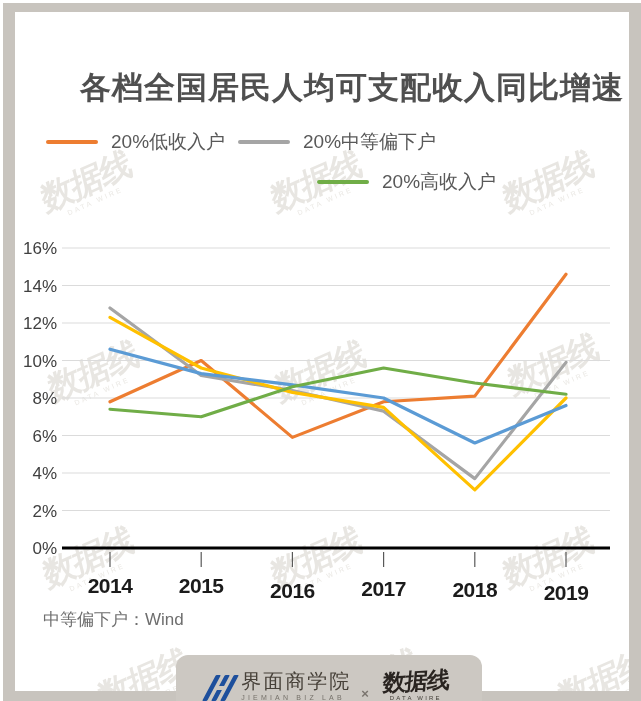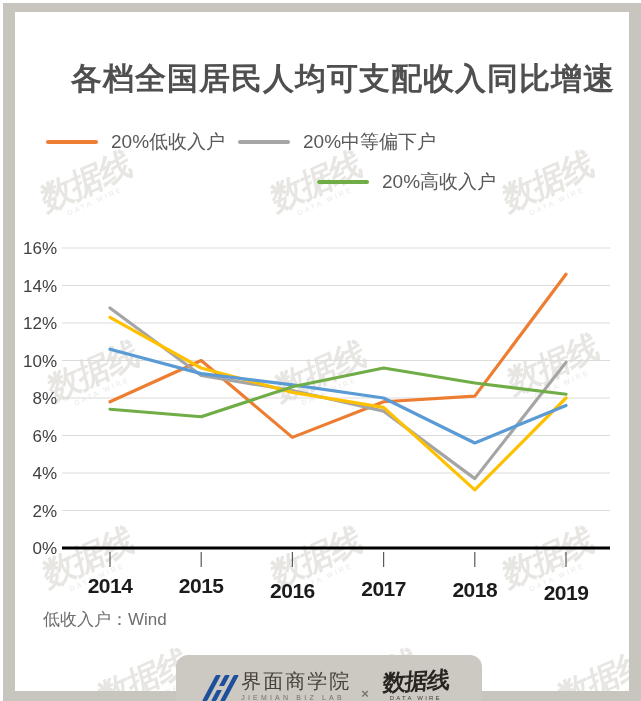--- a/index.html
+++ b/index.html
@@ -9,21 +9,21 @@
     -webkit-font-smoothing:antialiased;
   }
   
   .frame{
     position:absolute;top:3px;left:3px;right:0;bottom:0;
     border-style:solid;border-color:#c8c4be;border-width:9px 12px 10px 12px;
     pointer-events:none;z-index:6;
   }
   
   .title{
-    position:absolute;left:63px;top:50px;margin:8px;
+    position:absolute;left:63px;top:50px;margin:17px;
     font-size:31px;font-weight:700;color:#4f4f4f;letter-spacing:1px;z-index:3;
     white-space:nowrap;
   }
   
   .legend{position:absolute;left:0;top:0;width:641px;height:210px;z-index:3;}
   .legend-item{position:absolute;display:flex;align-items:center;height:22px;}
   .legend-swatch{width:52px;height:4px;border-radius:2px;flex:0 0 auto;}
   .legend-label{margin-left:13px;font-size:19px;color:#595959;white-space:nowrap;}
   
   #plot{position:absolute;left:0;top:0;z-index:2;}
@@ -155,21 +155,21 @@
       <line x1="292.4" x2="292.4" y1="552" y2="567" stroke="#595959" stroke-width="1.2"></line>
       <text x="292.4" y="598" text-anchor="middle" font-size="21" font-weight="bold" fill="#1b1b1b" letter-spacing="-0.5">2016</text>
       <line x1="383.6" x2="383.6" y1="552" y2="567" stroke="#595959" stroke-width="1.2"></line>
       <text x="383.6" y="596" text-anchor="middle" font-size="21" font-weight="bold" fill="#1b1b1b" letter-spacing="-0.5">2017</text>
       <line x1="474.8" x2="474.8" y1="552" y2="567" stroke="#595959" stroke-width="1.2"></line>
       <text x="474.8" y="597" text-anchor="middle" font-size="21" font-weight="bold" fill="#1b1b1b" letter-spacing="-0.5">2018</text>
       <line x1="566" x2="566" y1="552" y2="567" stroke="#595959" stroke-width="1.2"></line>
       <text x="566" y="600" text-anchor="middle" font-size="21" font-weight="bold" fill="#1b1b1b" letter-spacing="-0.5">2019</text>
     </svg>
 
-  <div class="source">低收入户：Wind</div>
+  <div class="source">中等偏下户：Wind</div>
 
   <div class="frame"></div>
 
   <div class="footer-tab">
     <div class="jm-logo">
       <span class="jm-bar"></span>
       <span class="jm-bar notch"></span>
       <span class="jm-bar"></span>
     </div>
     <div class="jm-text">

